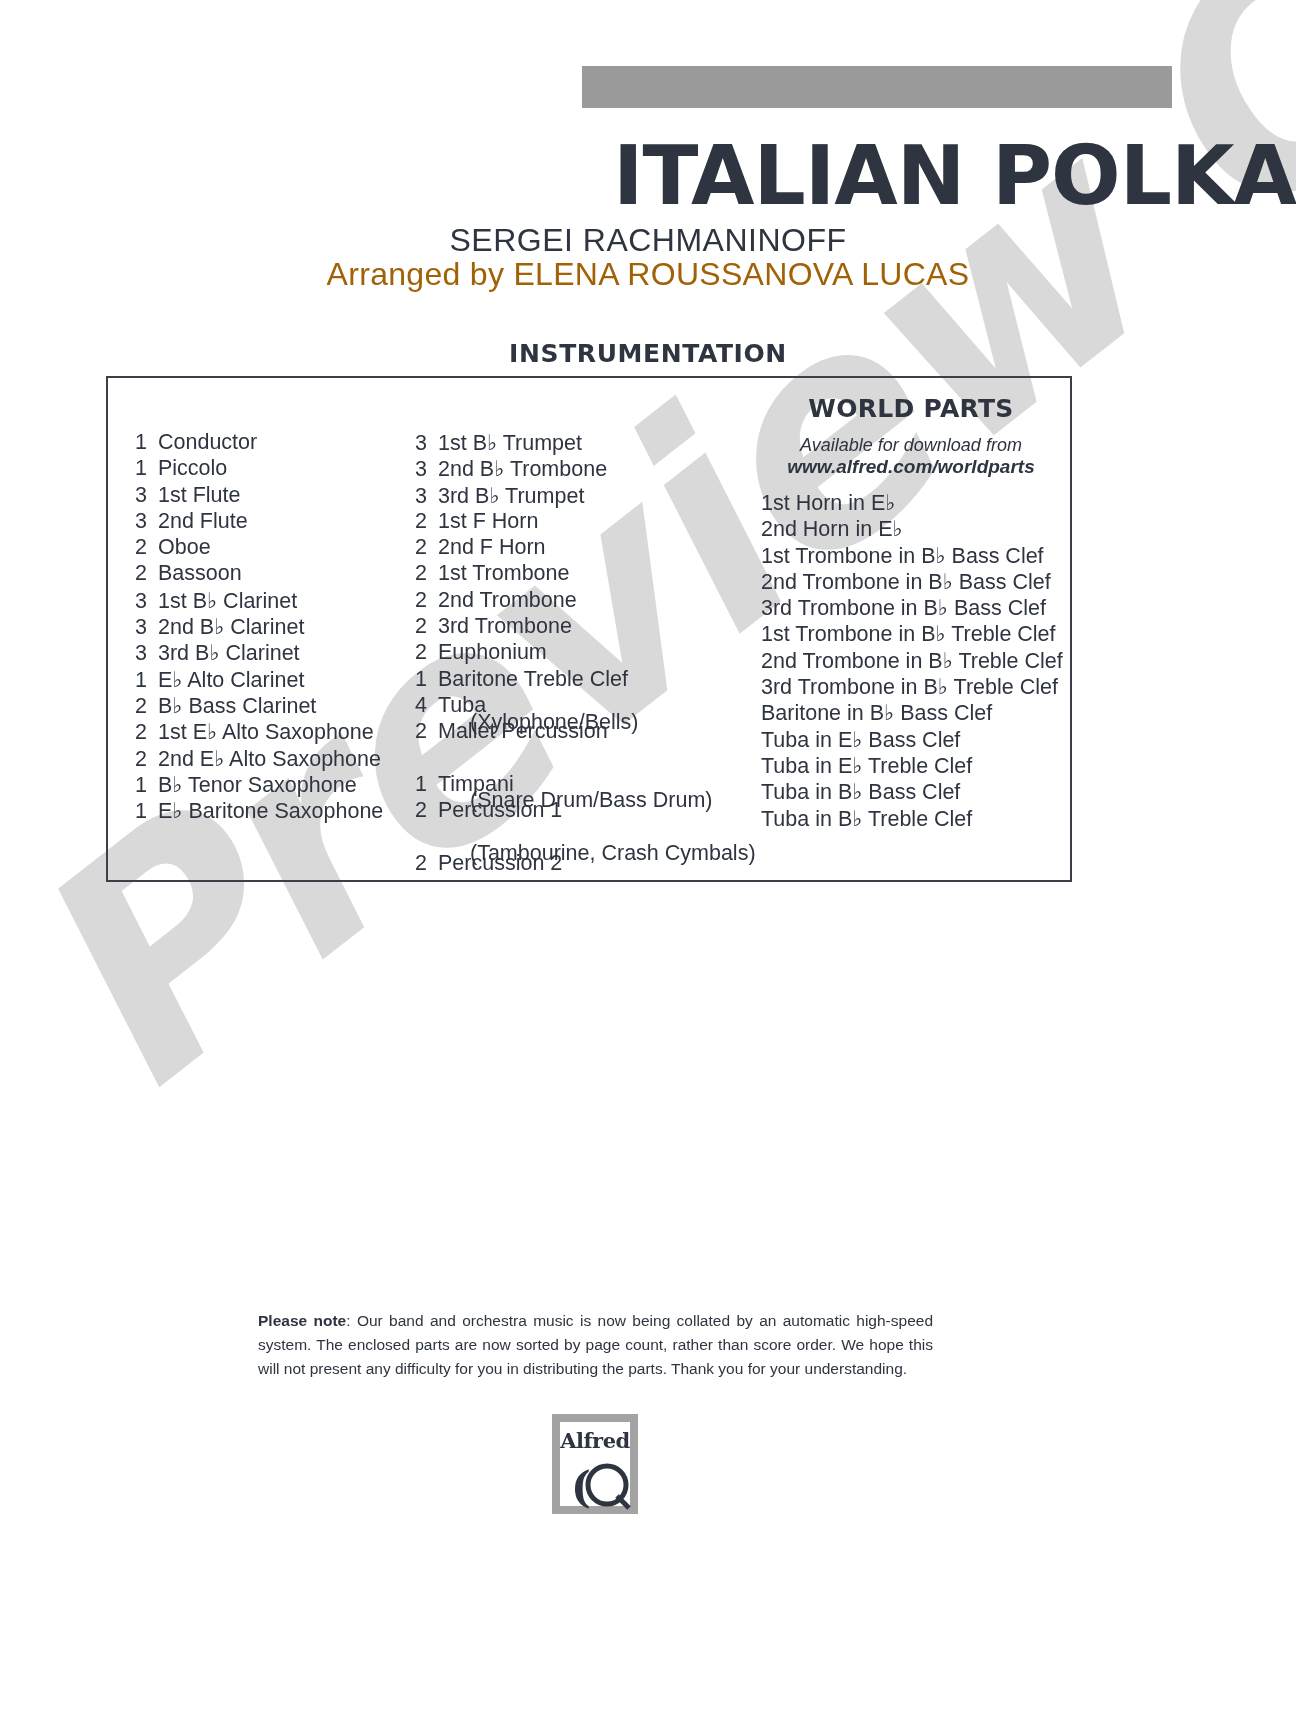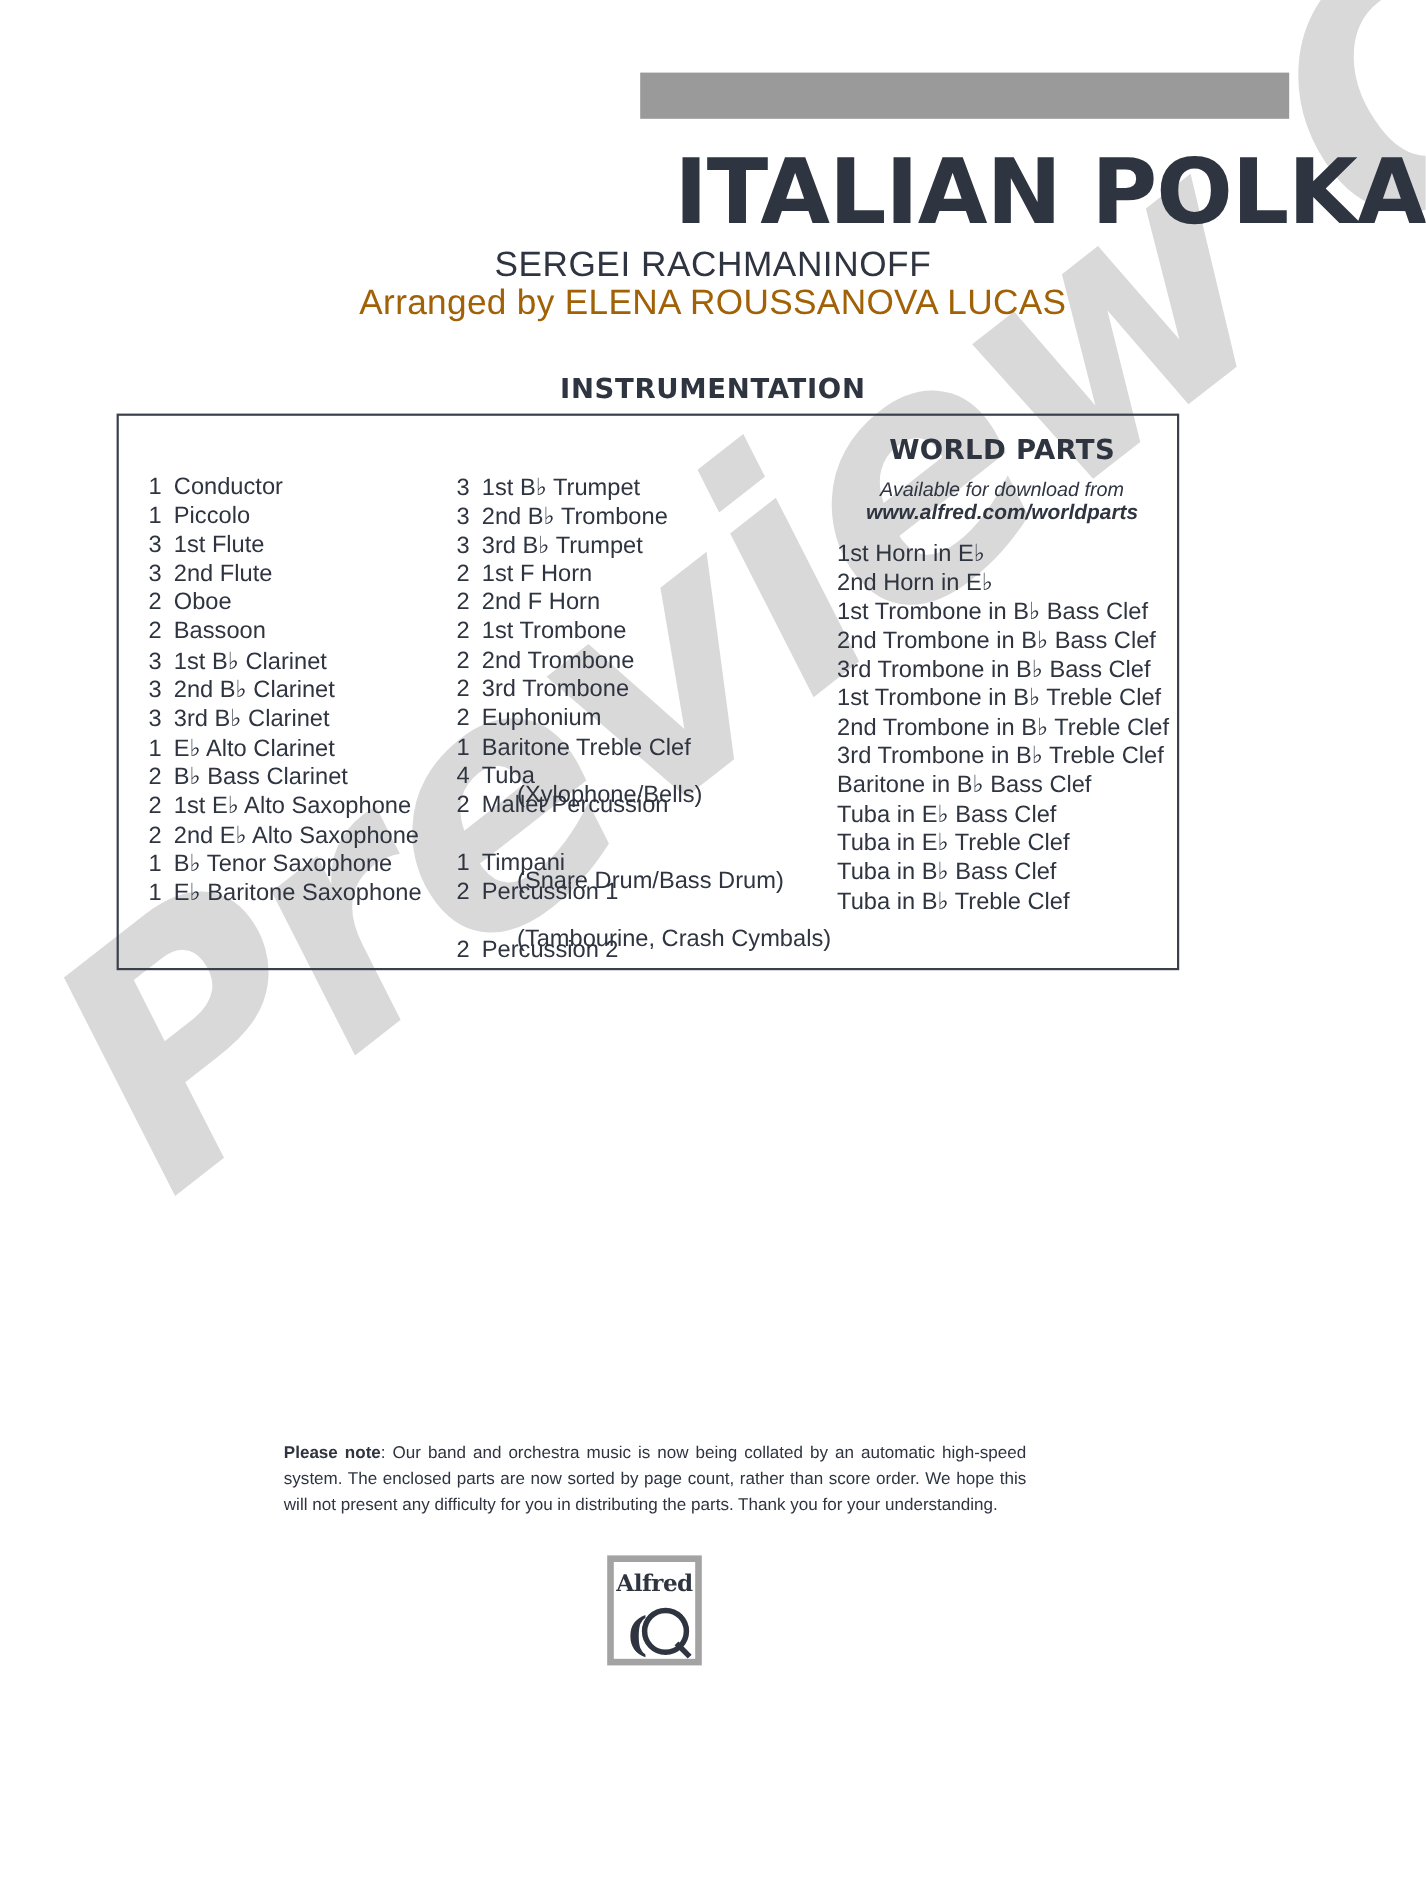--- a/index.html
+++ b/index.html
@@ -243,21 +243,21 @@
   }
   #please-note b { font-weight: bold; }
 
   
   #alfred-logo {
     position: absolute;
     left: 552px;
     top: 1414px;
     width: 86px;
     height: 100px;
-    border: 6px solid #a3a3a3;
+    border: 8px solid #a3a3a3;
     box-sizing: border-box;
     background: #ffffff;
   }
   #alfred-logo .alfred-word {
     position: absolute;
     left: 0; top: 6px;
     width: 100%;
     text-align: center;
     font-family: "DejaVu Serif", serif;
     font-weight: bold;

